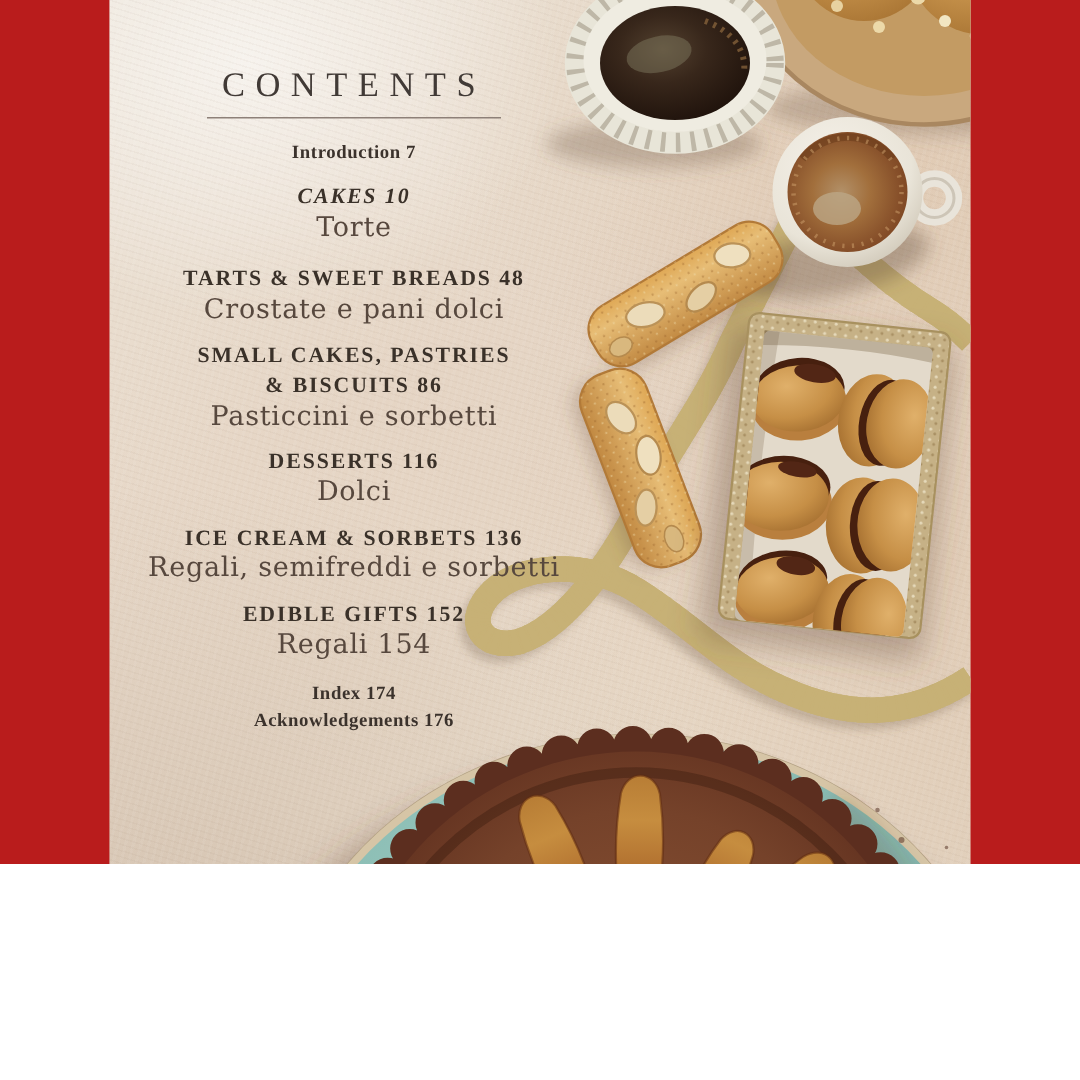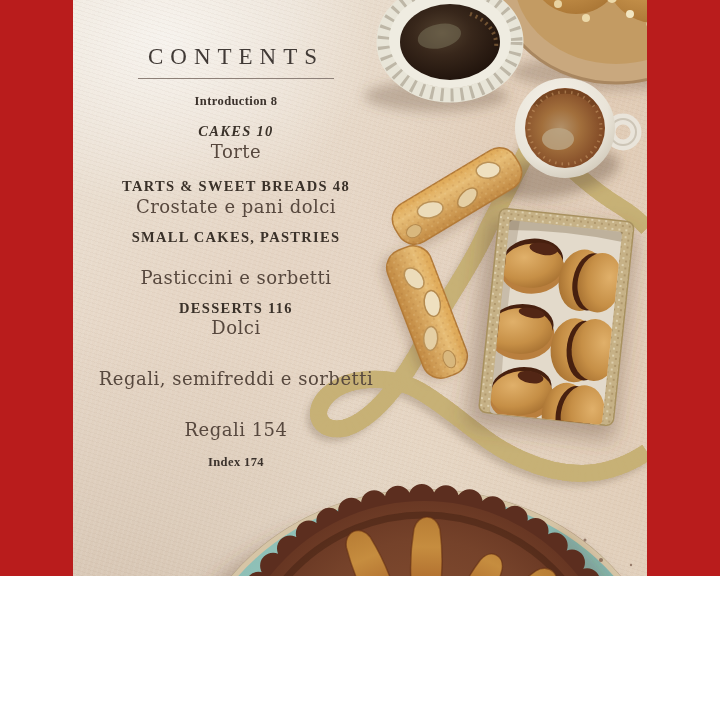--- a/index.html
+++ b/index.html
@@ -283,34 +283,38 @@
     </svg>
 
     <div class="grain"></div>
 
     <div class="toc">
       <div class="h-title">CONTENTS</div>
       <div class="rule">
           <i></i>
         </div>
 
-      <div class="minor t-intro">Introduction 8</div>
+      <div class="minor t-intro">Introduction 7</div>
 
       <div class="caps t-cakes">CAKES 10</div>
       <div class="ital t-cakesit">Torte</div>
 
       <div class="caps t-tarts">TARTS &amp; SWEET BREADS 48</div>
       <div class="ital t-tartsit">Crostate e pani dolci</div>
 
       <div class="caps t-small1">SMALL CAKES, PASTRIES</div>
+      <div class="caps t-small2">&amp; BISCUITS 86</div>
       <div class="ital t-smallit">Pasticcini e sorbetti</div>
 
       <div class="caps t-des">DESSERTS 116</div>
       <div class="ital t-desit">Dolci</div>
 
+      <div class="caps t-ice">ICE CREAM &amp; SORBETS 136</div>
       <div class="ital t-iceit">Regali, semifreddi e sorbetti</div>
 
+      <div class="caps t-gifts">EDIBLE GIFTS 152</div>
       <div class="ital t-giftsit">Regali 154</div>
 
       <div class="minor t-index">Index 174</div>
+      <div class="minor t-ack">Acknowledgements 176</div>
     </div>
   </div>
 </div>
 
 </body></html>

